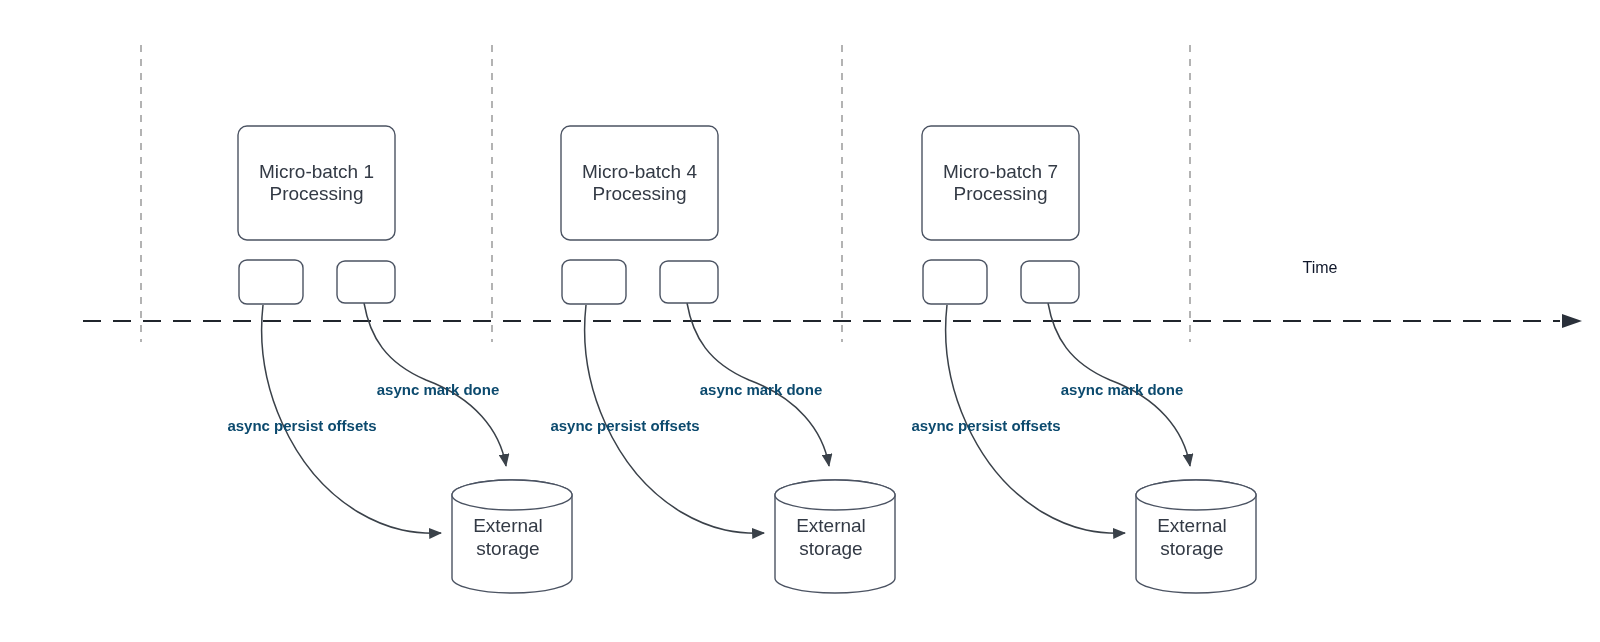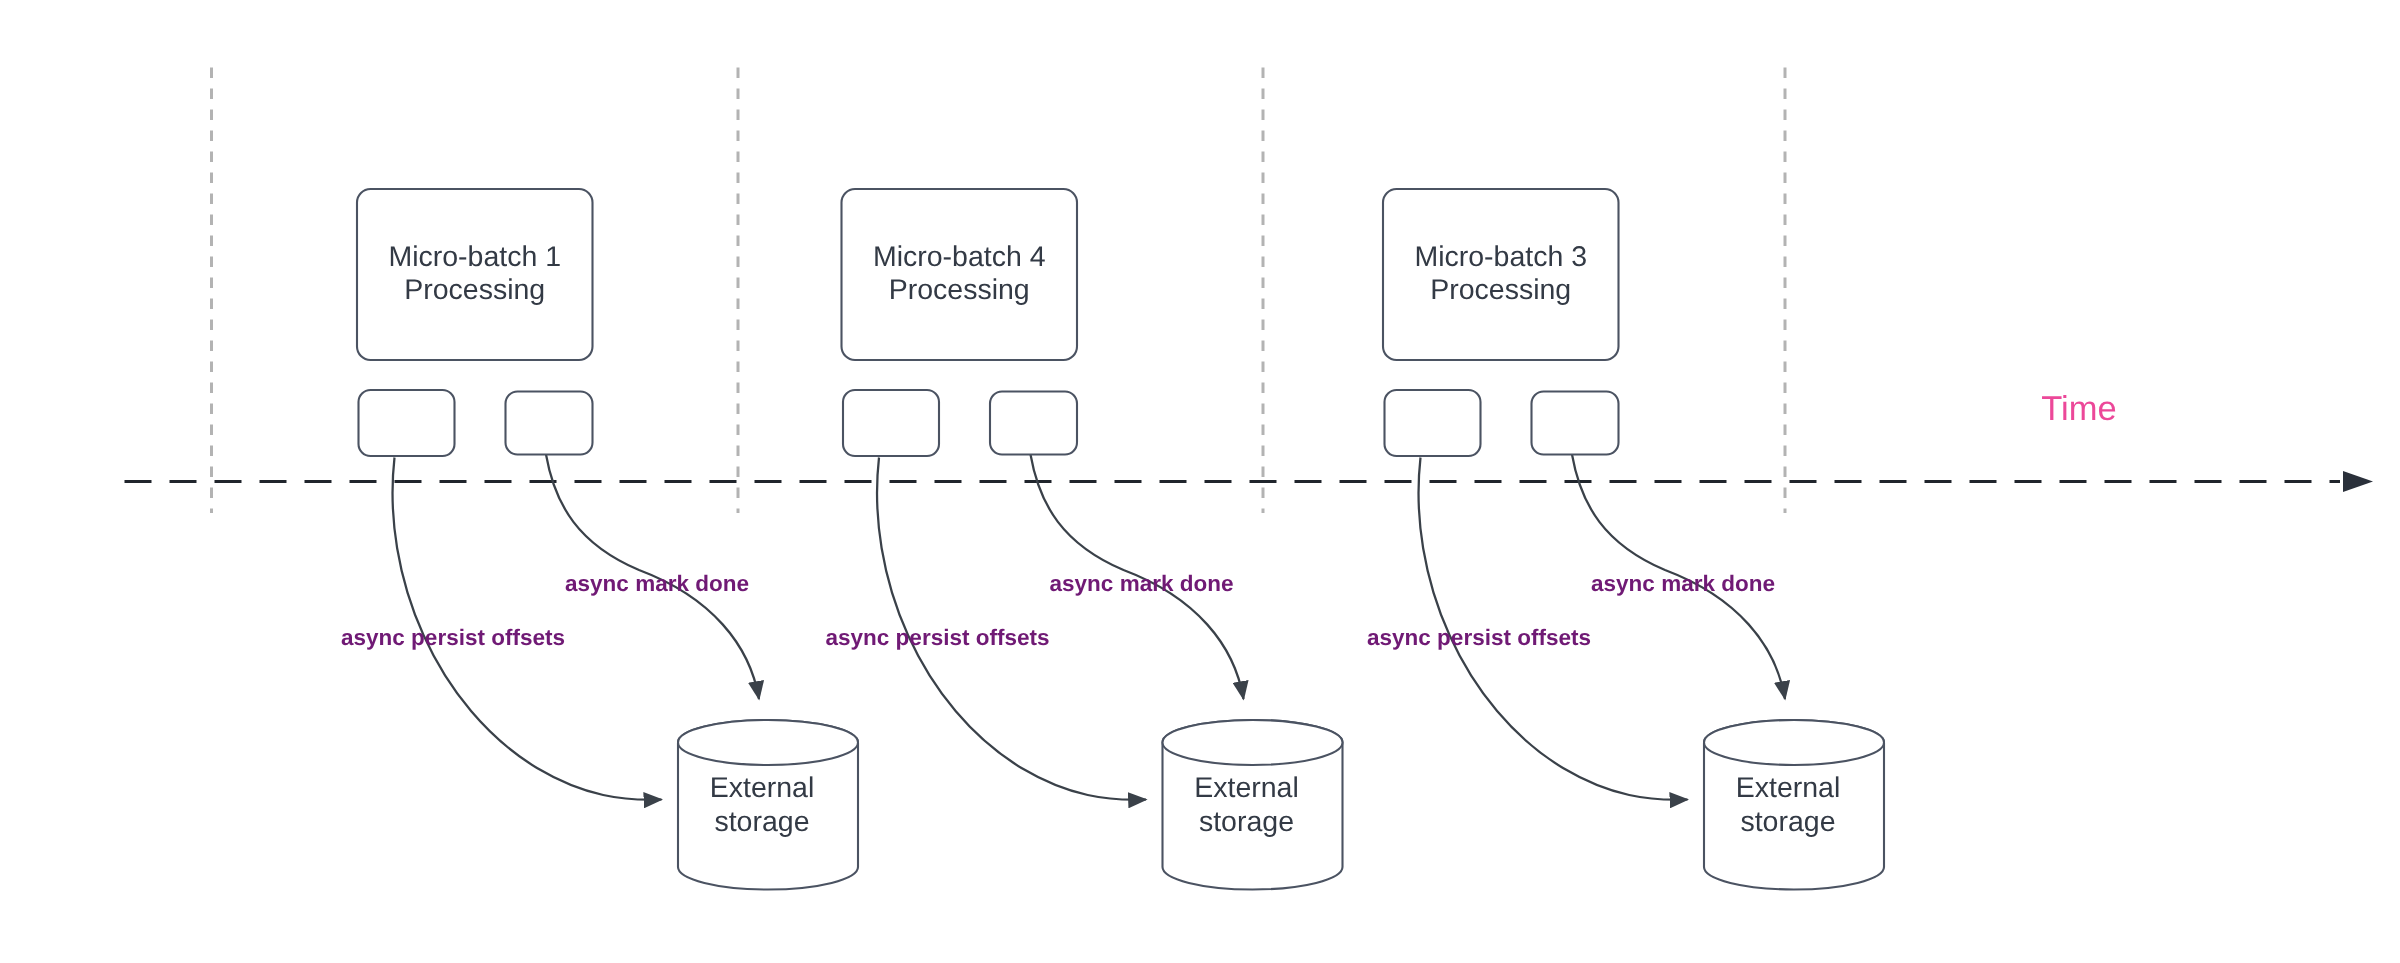--- a/index.html
+++ b/index.html
@@ -44,30 +44,30 @@
     color: #333a45;
     padding-top: 6px;
     box-sizing: border-box;
   }
   .curve-label {
     position: absolute;
     transform: translateX(-50%);
     white-space: nowrap;
     font-size: 15px;
     font-weight: bold;
-    color: #701a75;
+    color: #0c4a6e;
   }
   .curve-label.persist { left: 302px; top: 417px; }
   .curve-label.markdone { left: 438px; top: 381px; }
   .time-label {
     position: absolute;
-    left: 1386px; top: 259px;
+    left: 1320px; top: 259px;
     transform: translateX(-50%);
-    font-size: 23px;
-    color: #ec4899;
+    font-size: 16px;
+    color: #0f172a;
     white-space: nowrap;
   }
 </style>
 </head>
 <body>
 
 <div class="stage">
 
   <svg width="1600" height="642" viewBox="0 0 1600 642">
     <defs>
@@ -129,21 +129,21 @@
     <div class="batch-overlay" style="transform: translateX(323px);">
       <div class="proc-label">Micro-batch 4
 Processing</div>
       <div class="curve-label persist">async persist offsets</div>
       <div class="curve-label markdone">async mark done</div>
       <div class="storage-label">External
 storage</div>
     </div>
 
     <div class="batch-overlay" style="transform: translateX(684px);">
-      <div class="proc-label">Micro-batch 3
+      <div class="proc-label">Micro-batch 7
 Processing</div>
       <div class="curve-label persist">async persist offsets</div>
       <div class="curve-label markdone">async mark done</div>
       <div class="storage-label">External
 storage</div>
     </div>
 
     <div class="time-label">Time</div>
   </div>
 

